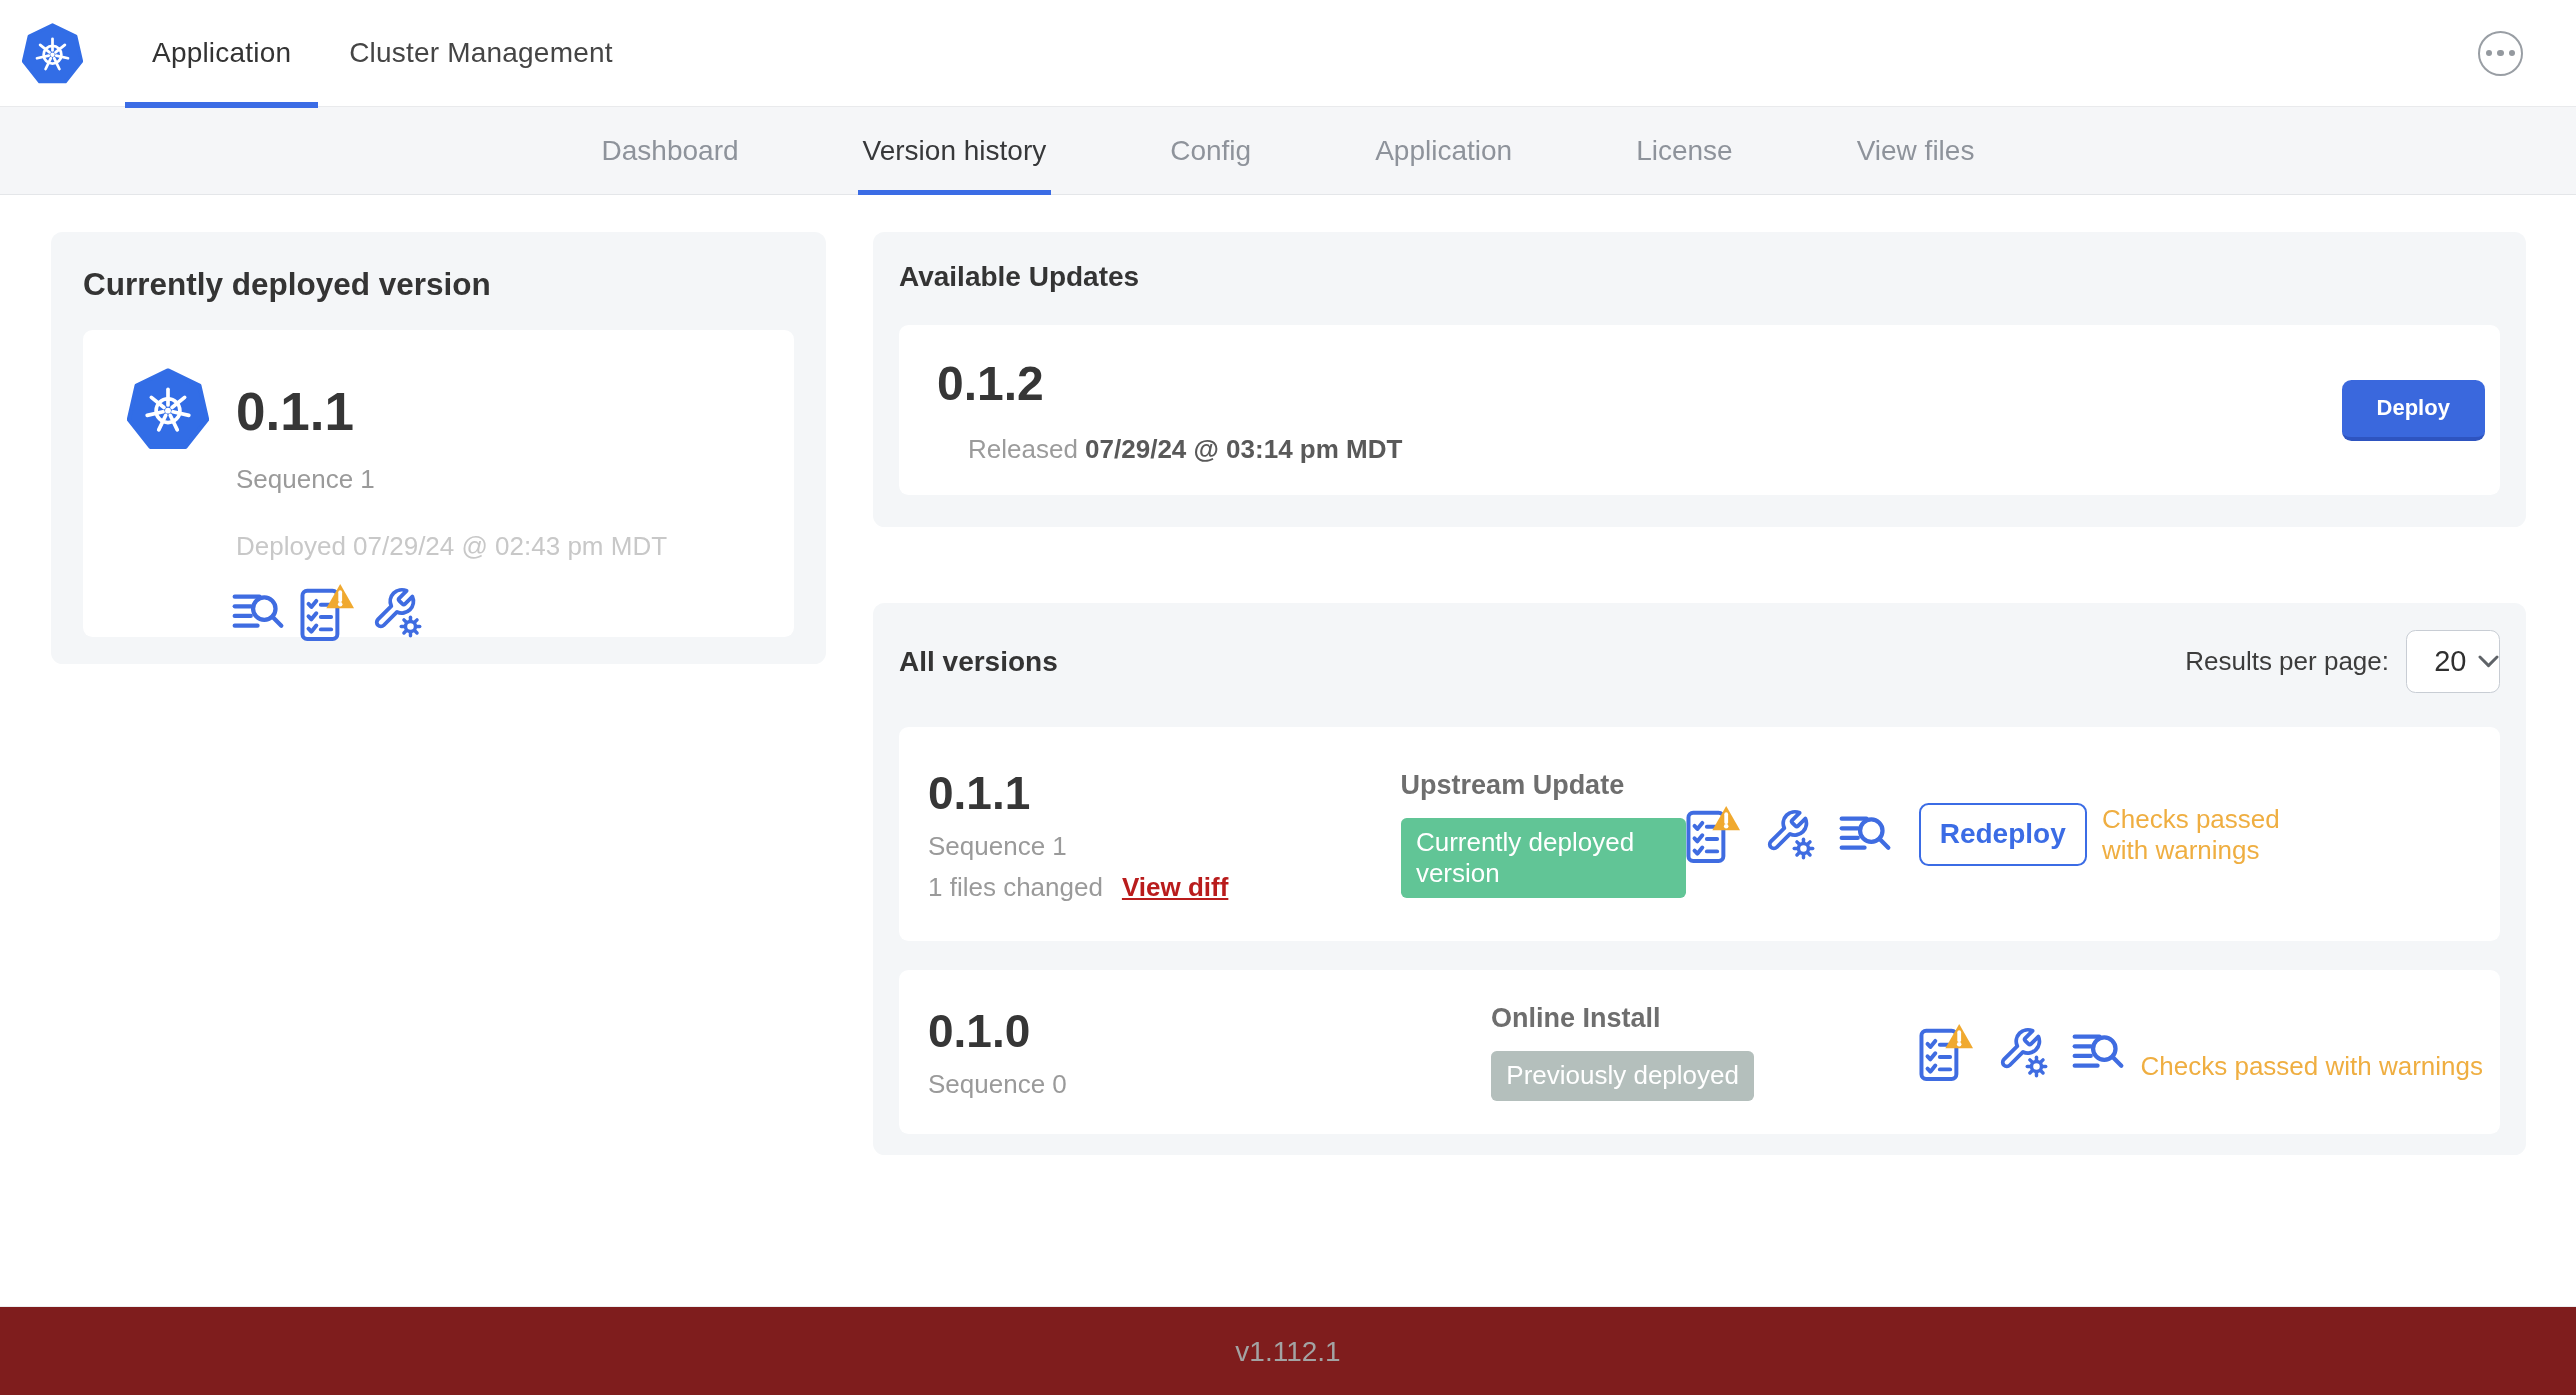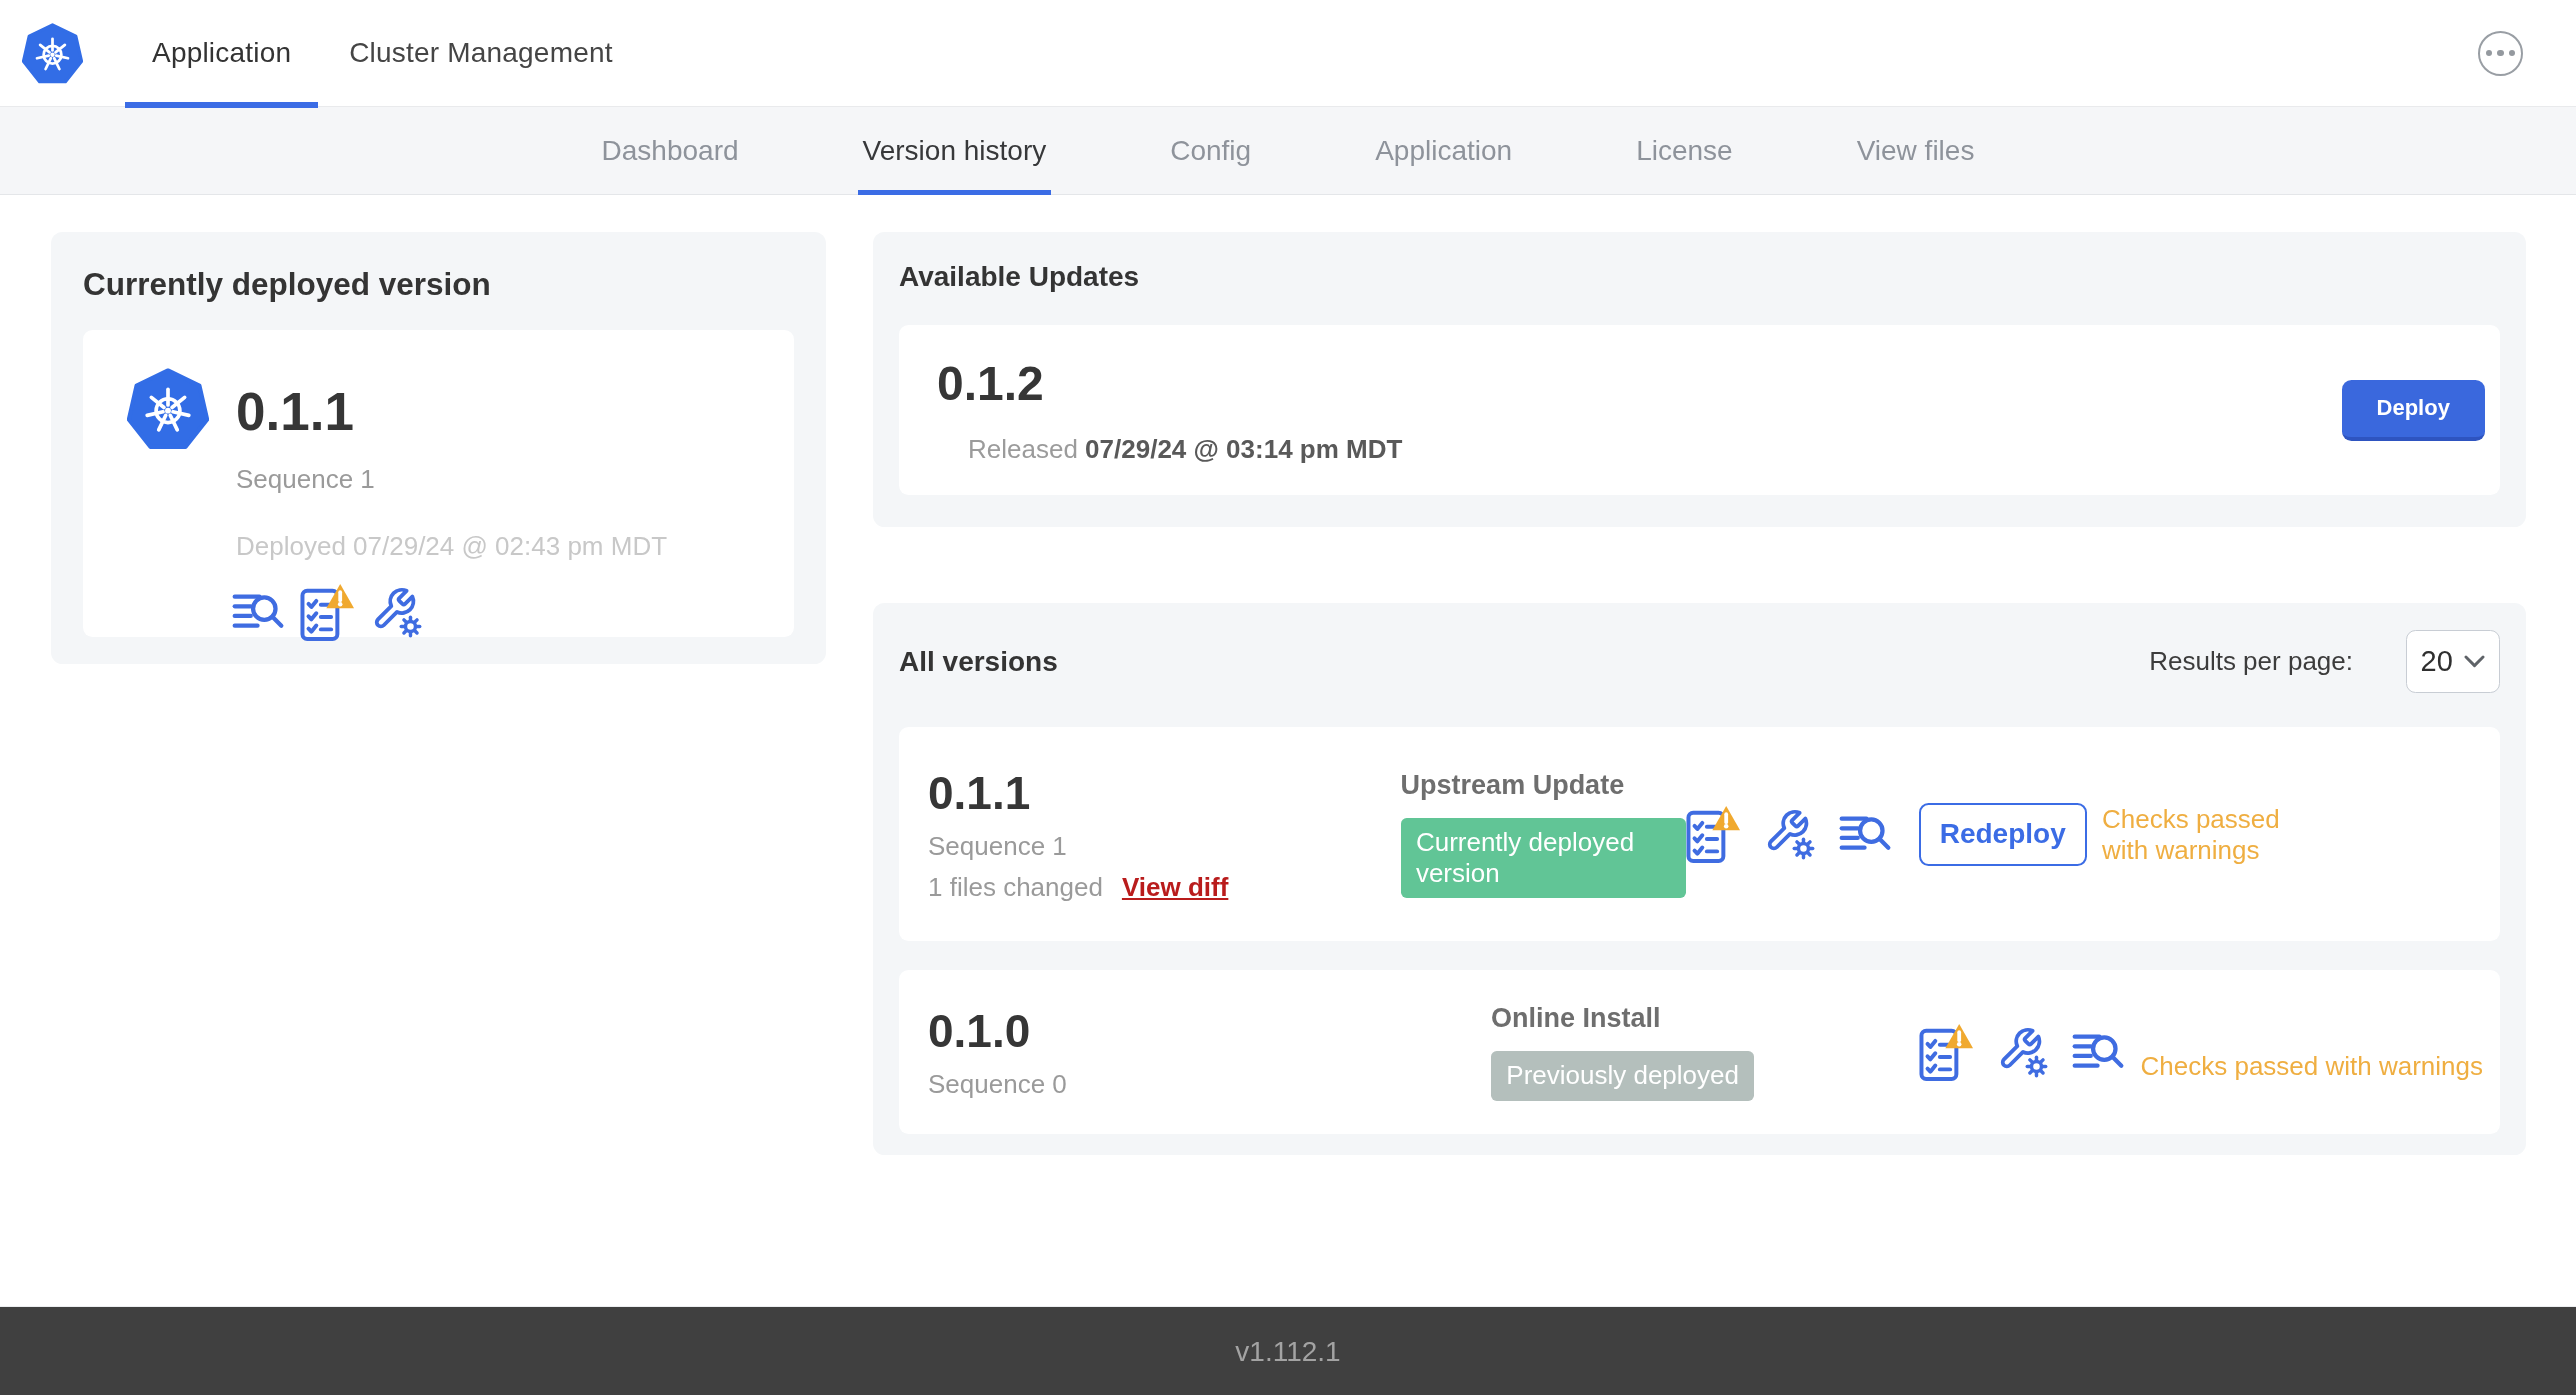--- a/index.html
+++ b/index.html
@@ -95,22 +95,22 @@
     font-family: inherit;
   }
 
   
   .card-versions { left: 873px; top: 408px; width: 1653px; height: 552px; padding: 27px 26px; }
   .vc-header { display: flex; align-items: center; justify-content: space-between; }
   .rpp { display: flex; align-items: center; gap: 17px; }
   .rpp-label { font-size: 26px; color: #3c3c3c; }
   .rpp-select {
     width: 94px; height: 63px; background: #fff; border: 1.9px solid #c8cdd4;
-    border-radius: 9.5px; display: flex; align-items: center; justify-content: center;
-    gap: 11.5px; font-size: 29px; color: #2f2f2f; cursor: pointer; margin-left: 36px;
+    border-radius: 9.5px; display: flex; align-items: center; justify-content: flex-end;
+    gap: 11.5px; font-size: 29px; color: #2f2f2f; cursor: pointer;
   }
   .rpp-select svg { width: 21px; height: 13.4px; color: #5f6368; }
 
   .vrow {
     background: #fff; border-radius: 9.5px; display: flex; align-items: center;
     padding: 0 17px 0 29px;
   }
   .vrow-1 { margin-top: 34px; height: 214px; }
   .vrow-2 { margin-top: 29px; height: 164px; }
   .v-left { width: 563px; }
@@ -129,21 +129,21 @@
   .btn-outline {
     width: 168px; height: 63px; border: 2.9px solid #3b6ce5; border-radius: 9.5px;
     background: #fff; color: #3b6ce5; font-size: 28px; font-weight: 700;
     cursor: pointer; margin-left: 3.8px; font-family: inherit;
   }
   .v-status { font-size: 26px; color: #efae41; }
   .v-status.offset { margin-right: 191px; }
 
   
   .footer {
-    height: 90px; background: #404040; border-top: 1.9px solid #eceef0;
+    height: 90px; background: #7f1d1d; border-top: 1.9px solid #eceef0;
     display: flex; align-items: center; justify-content: center;
     font-size: 28px; color: #a3a3a3; flex: 0 0 auto;
   }
 
   .sym-defs { position: absolute; width: 0; height: 0; overflow: hidden; }
 </style>
 </head>
 <body>
 
 <svg class="sym-defs" aria-hidden="true">

